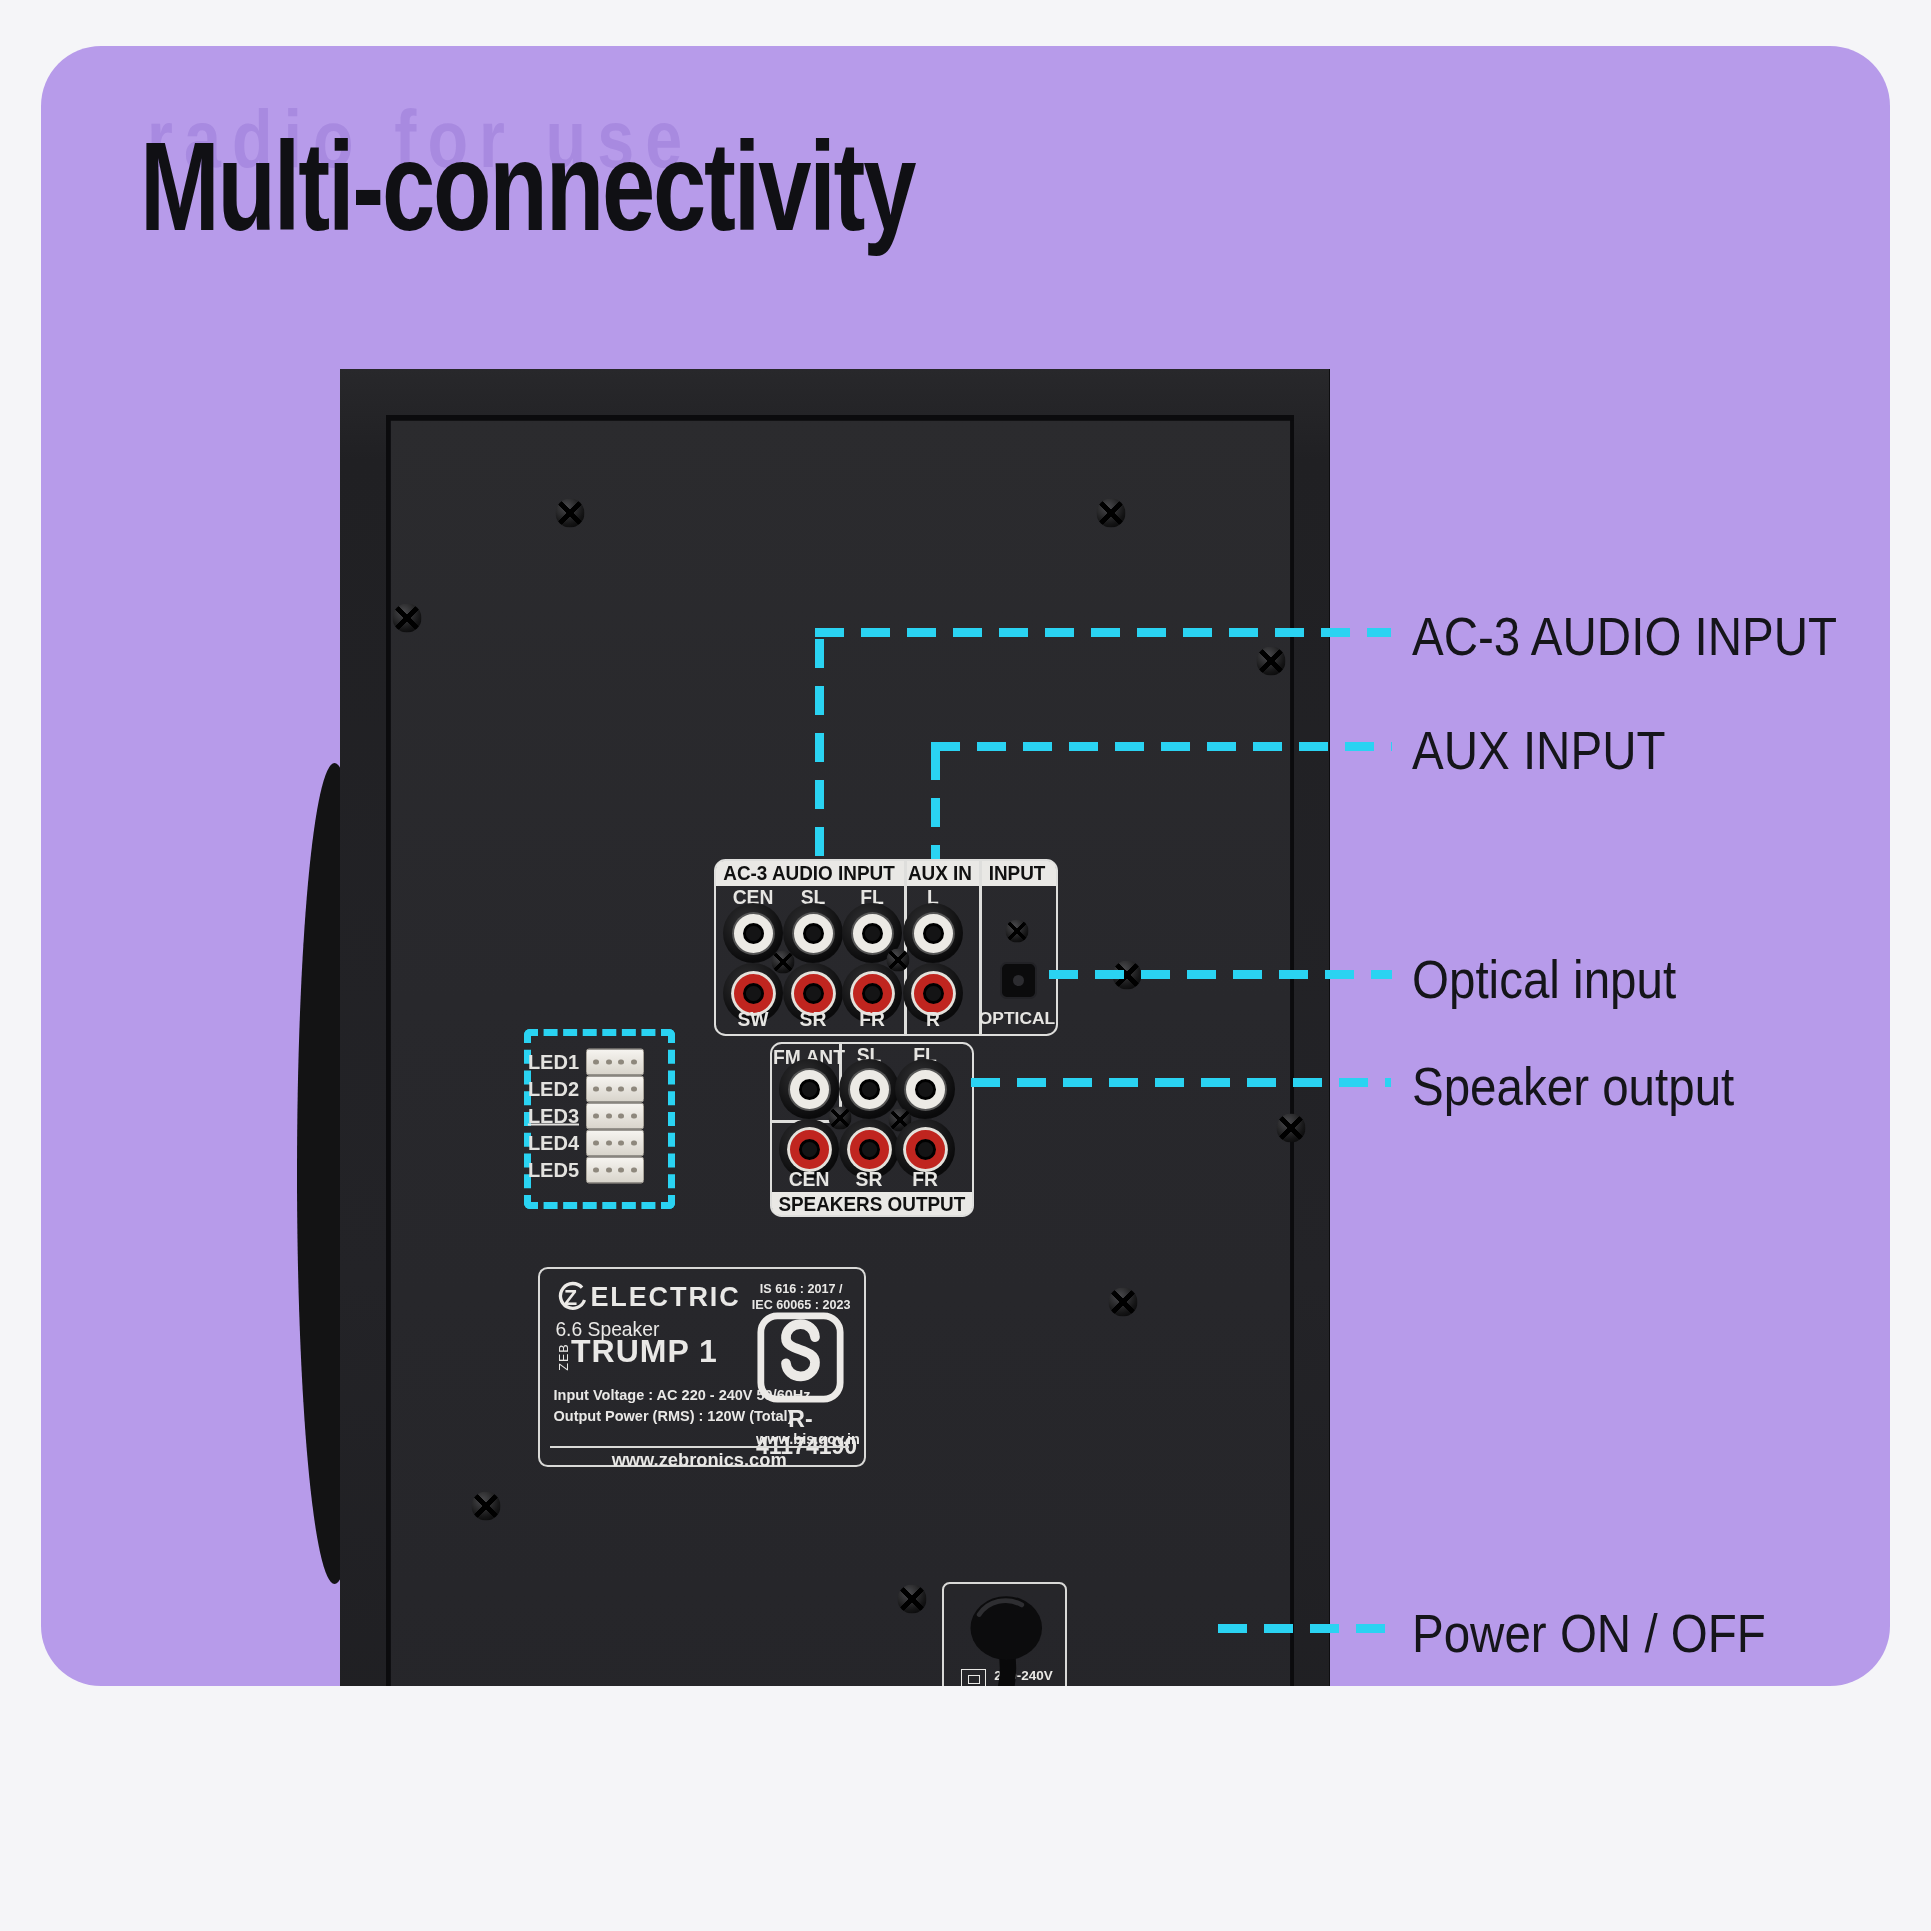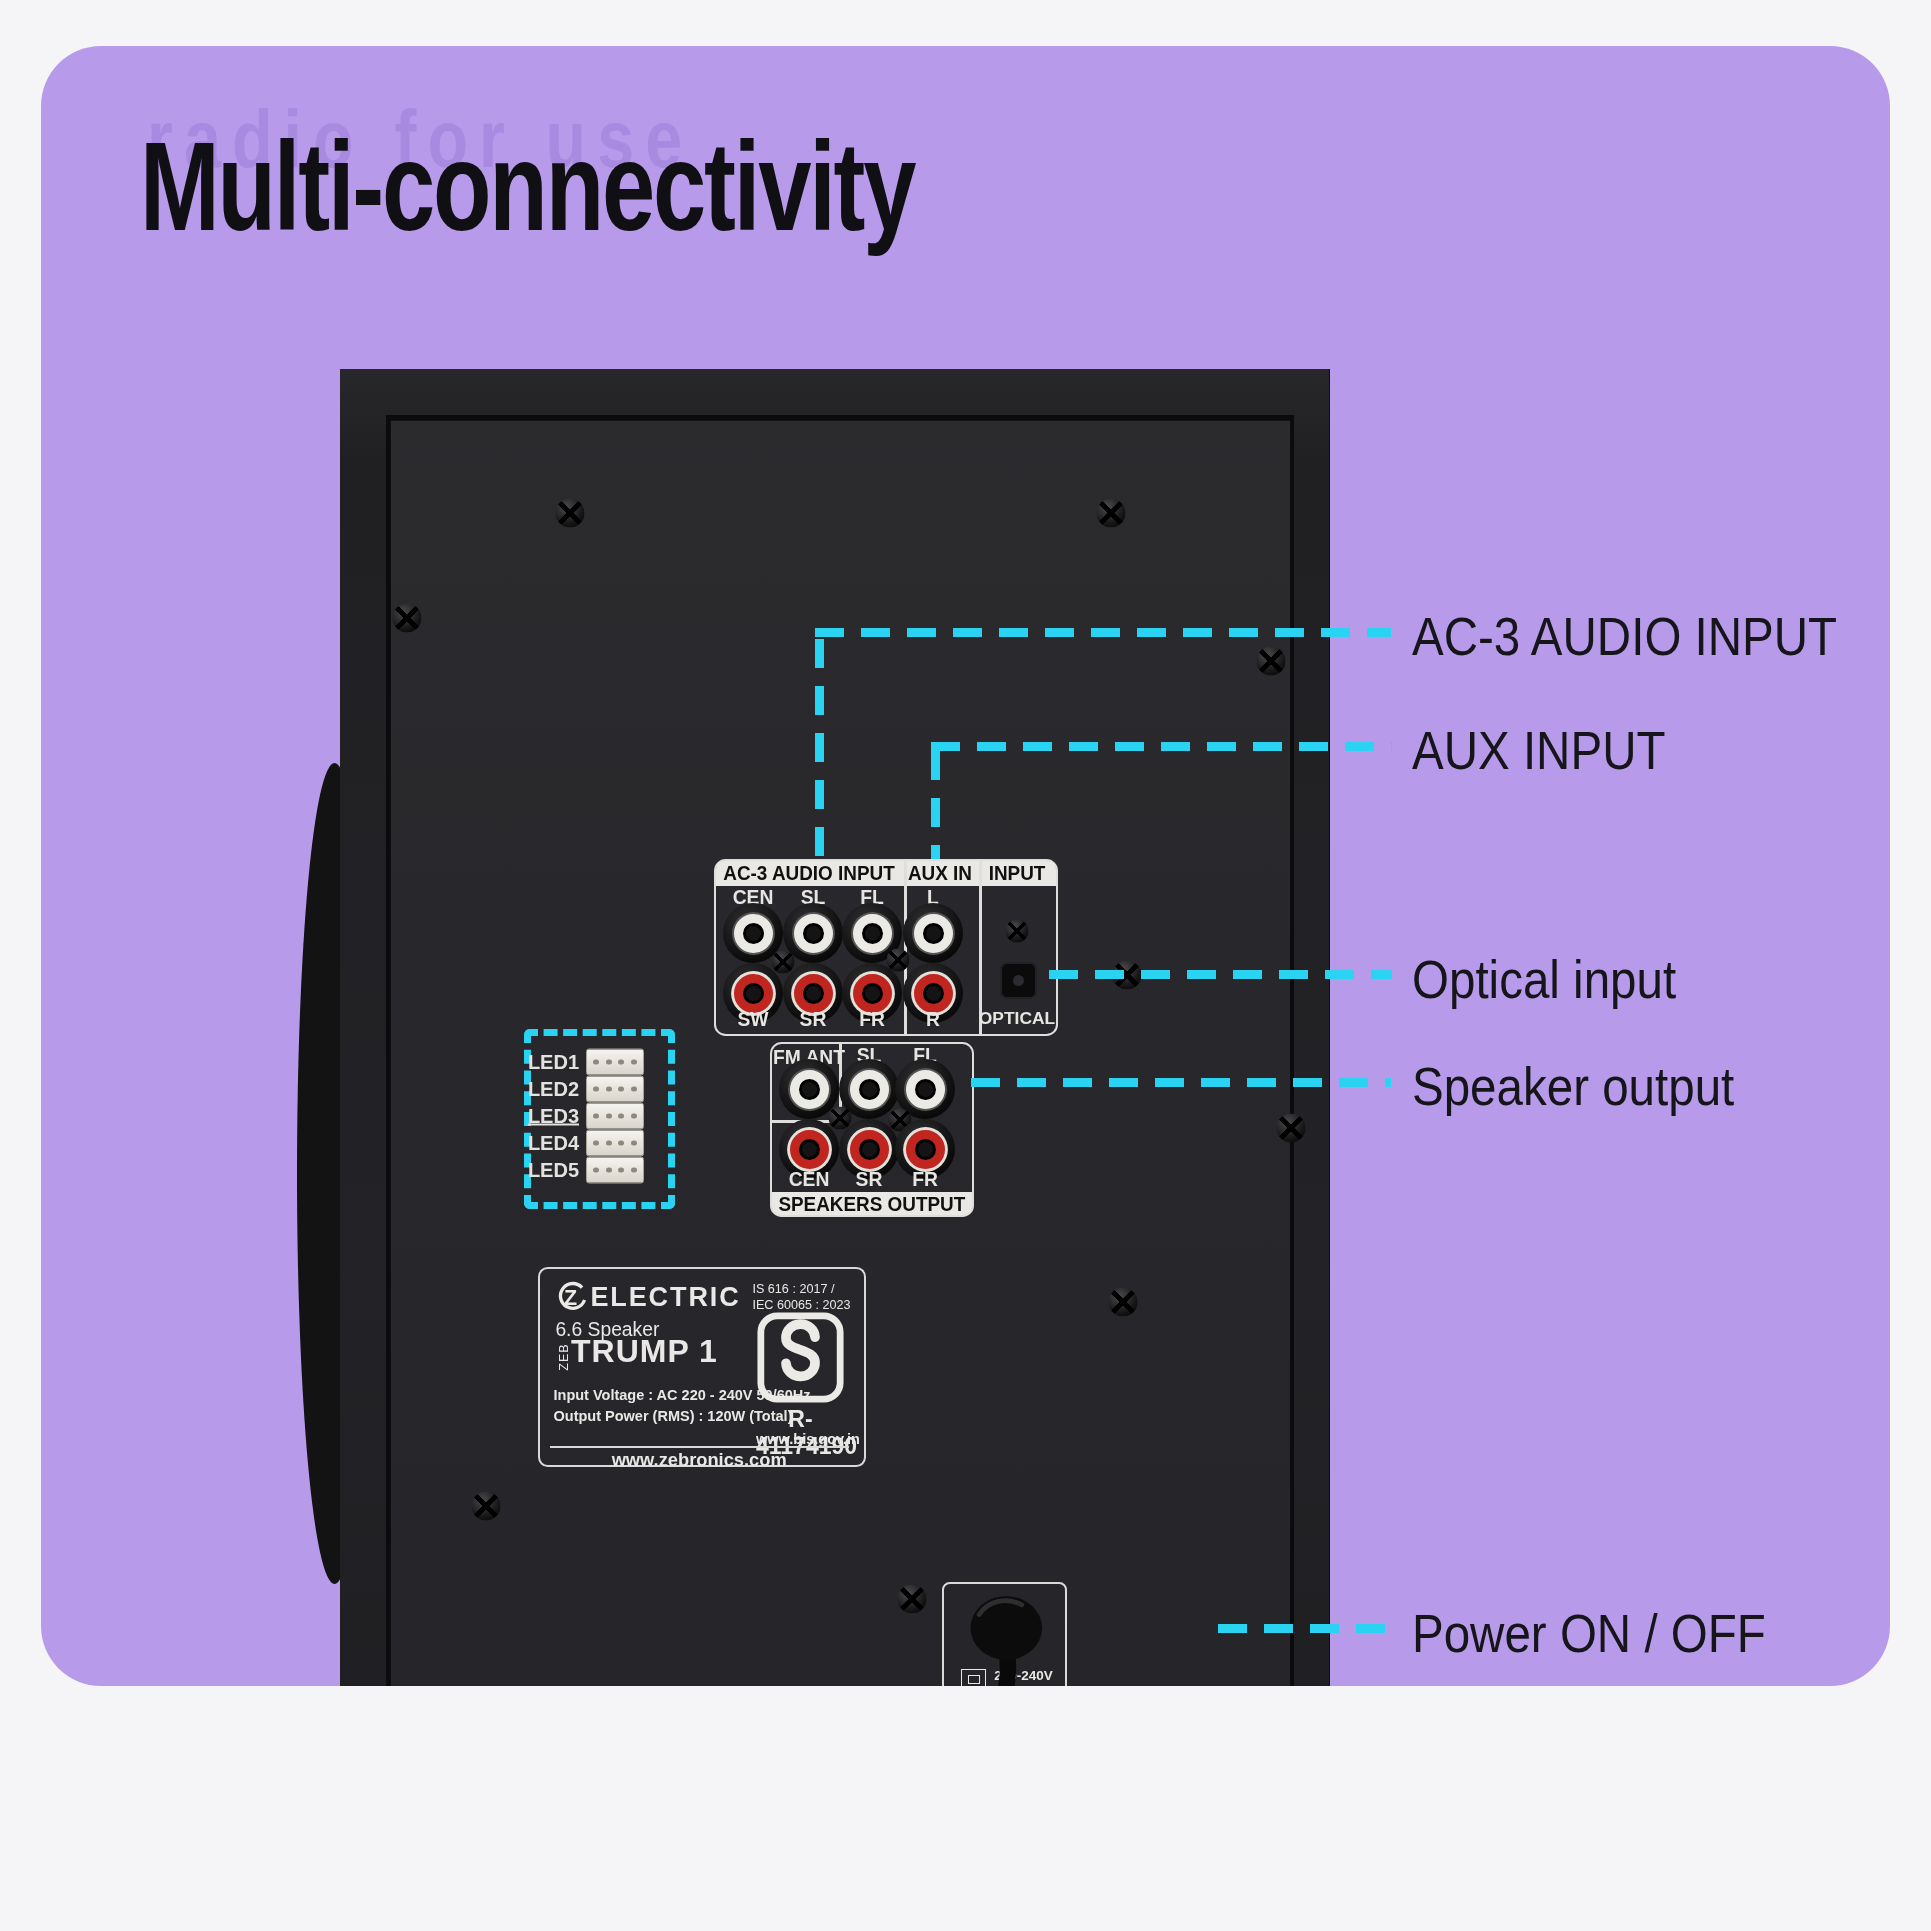--- a/index.html
+++ b/index.html
@@ -209,21 +209,21 @@
       </div>
 
     <div class="abs brand-box" style="left:538px;top:1267px;width:324px;height:196px;">
       <div class="abs" style="left:13.5px;top:11.6px;display:flex;align-items:center;gap:3.9px;">
         <svg width="33" height="33" viewBox="0 0 40 40">
           <path d="M34 8 A15 15 0 1 0 37 23" stroke="#eceae7" stroke-width="4" fill="none"></path>
           <text x="20" y="29" font-size="26" font-weight="bold" fill="#eceae7" text-anchor="middle" font-family="Liberation Sans, sans-serif">Z</text>
         </svg>
         <span style="font-size:27px;font-weight:600;letter-spacing:1.9px;">ELECTRIC</span>
       </div>
-      <div class="abs" style="right:13.5px;top:11.6px;text-align:left;font-size:12.6px;font-weight:400;line-height:16.4px;">
+      <div class="abs" style="right:13.5px;top:11.6px;text-align:center;font-size:12.6px;font-weight:700;line-height:16.4px;">
         <div>IS 616 : 2017 /</div>
         <div>IEC 60065 : 2023</div>
       </div>
       <div class="abs" style="left:15.4px;top:50px;font-size:19.3px;">6.6 Speaker</div>
       <div class="abs" style="left:9.7px;top:81px;font-size:12.6px;transform:rotate(-90deg);transform-origin:center;letter-spacing:1px;">ZEB</div>
       <div class="abs" style="left:31px;top:64px;font-size:32px;font-weight:800;letter-spacing:1px;">TRUMP 1</div>
       <div class="abs" style="left:13.5px;top:118px;font-size:14.5px;font-weight:600;">Input Voltage : AC 220 - 240V  50/60Hz</div>
       <div class="abs" style="left:13.5px;top:139px;font-size:14.5px;font-weight:600;">Output Power (RMS) : 120W (Total)</div>
       <svg class="abs" style="left:216px;top:42px;" width="89" height="93" viewBox="0 0 92 96">
         <rect x="5" y="5" width="82" height="86" rx="17" fill="none" stroke="#eceae7" stroke-width="7"></rect>

